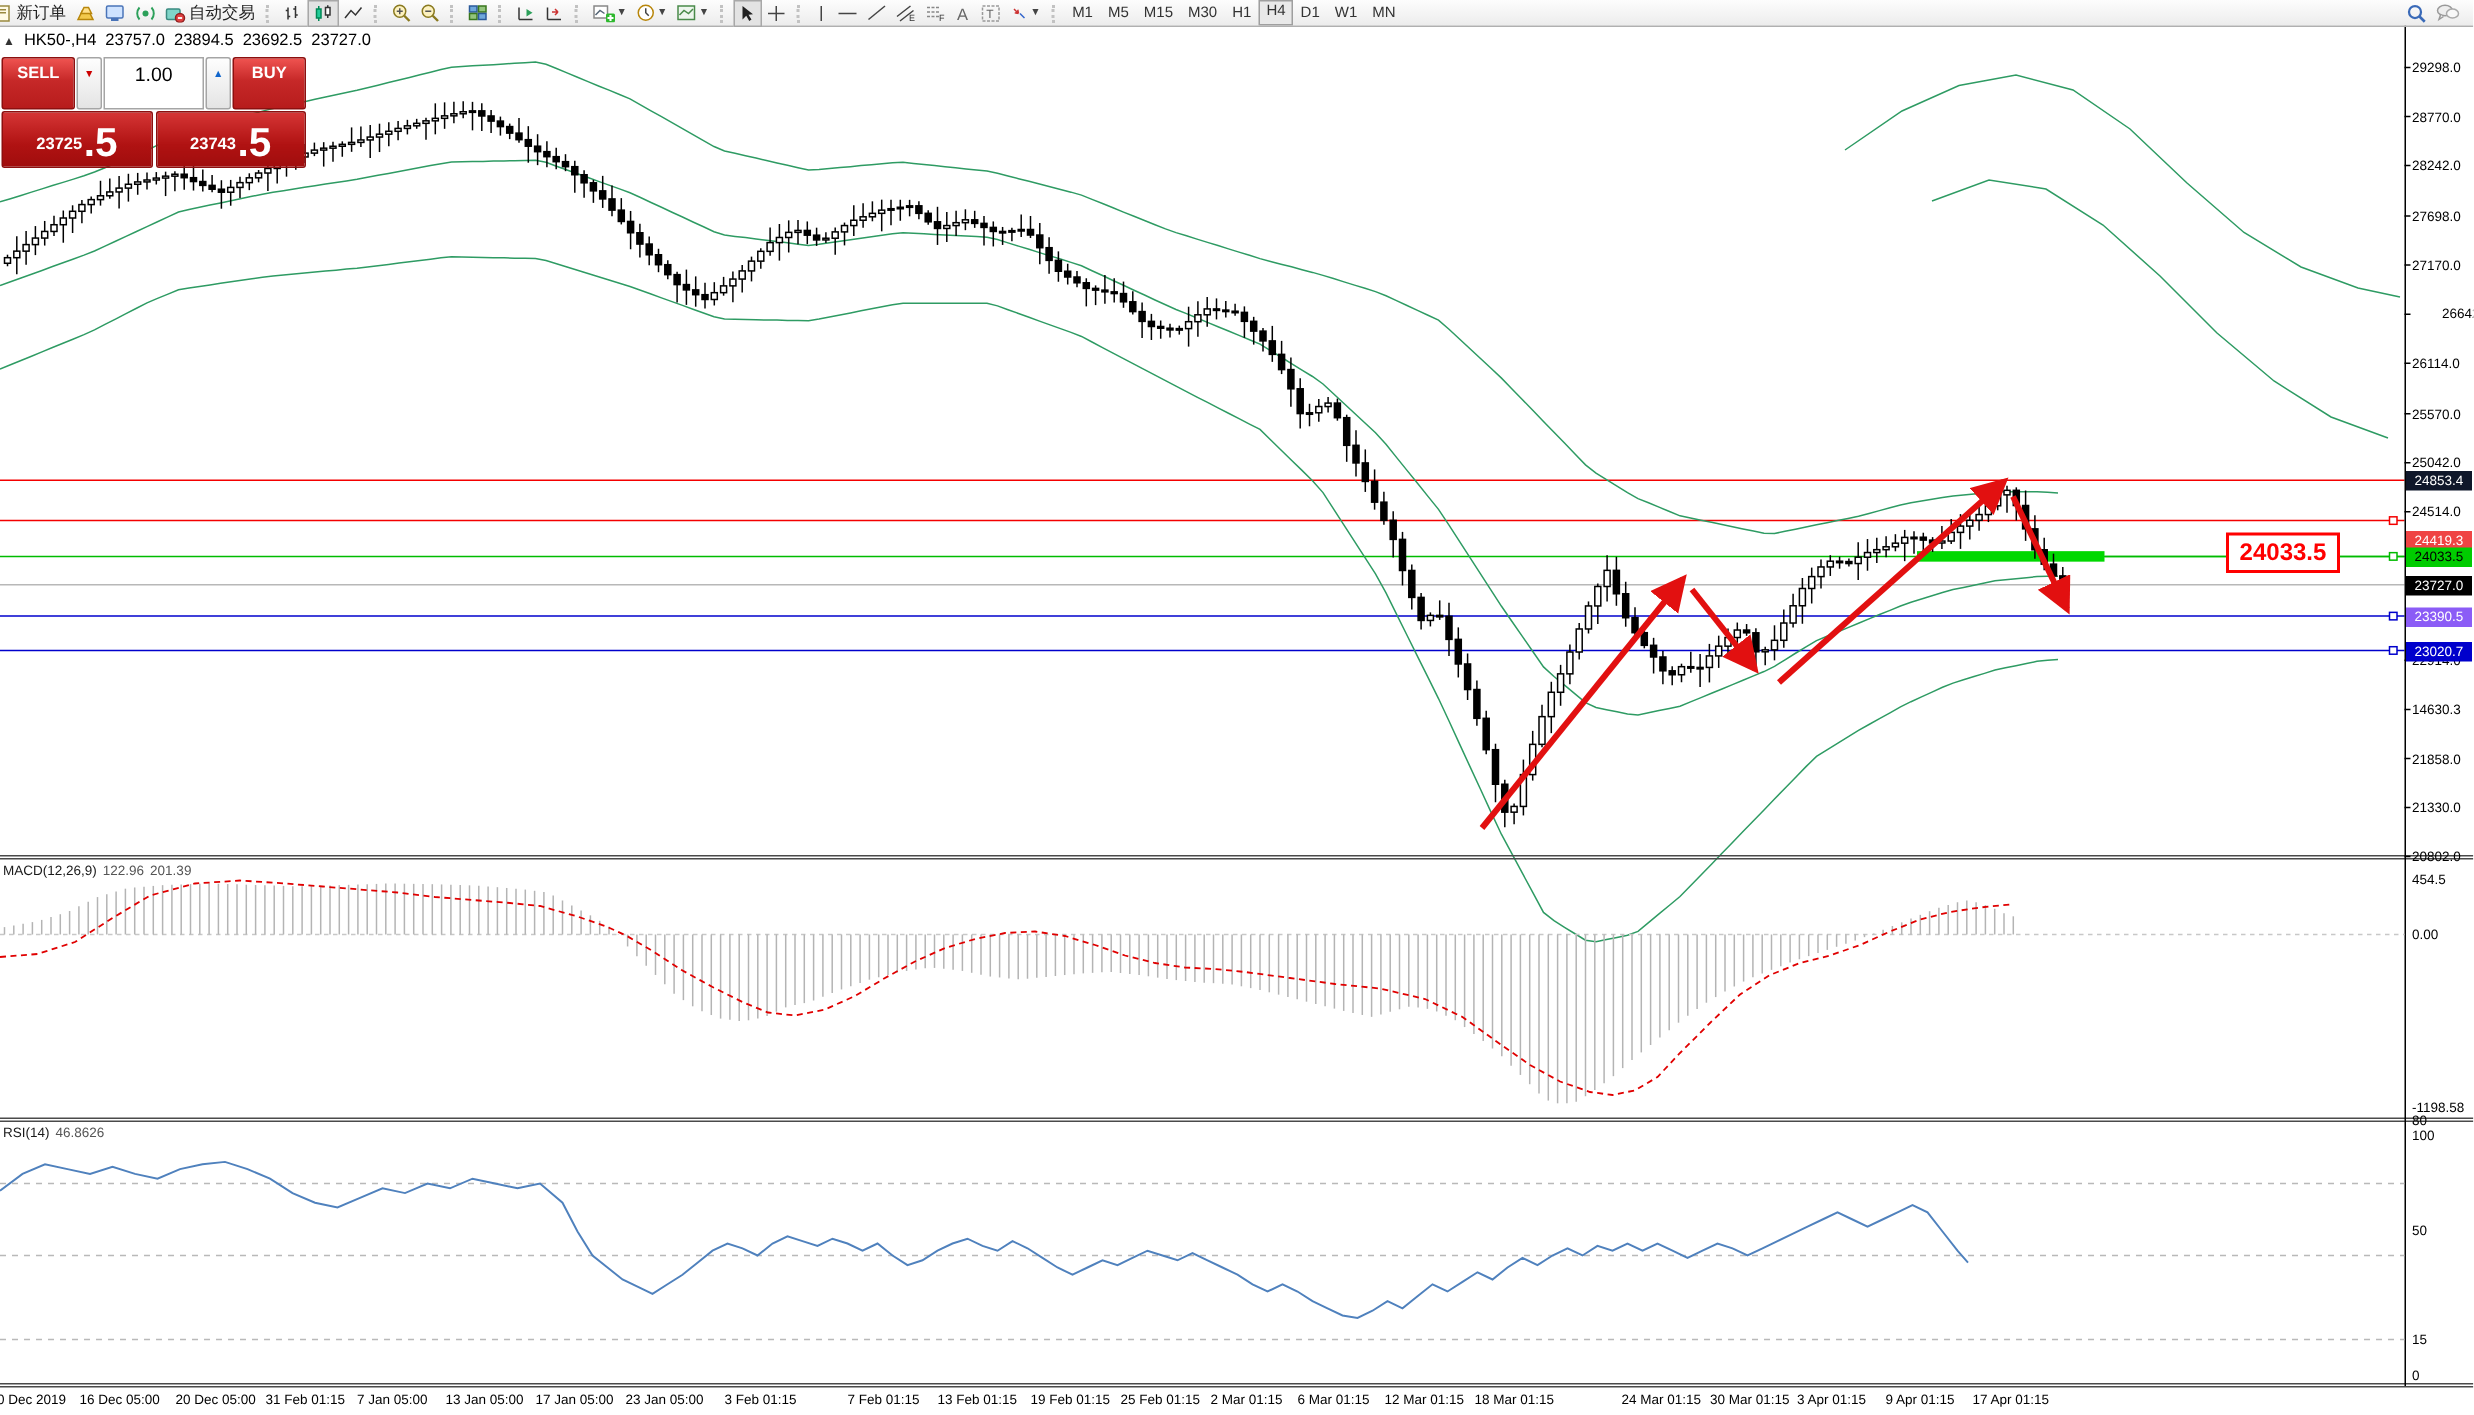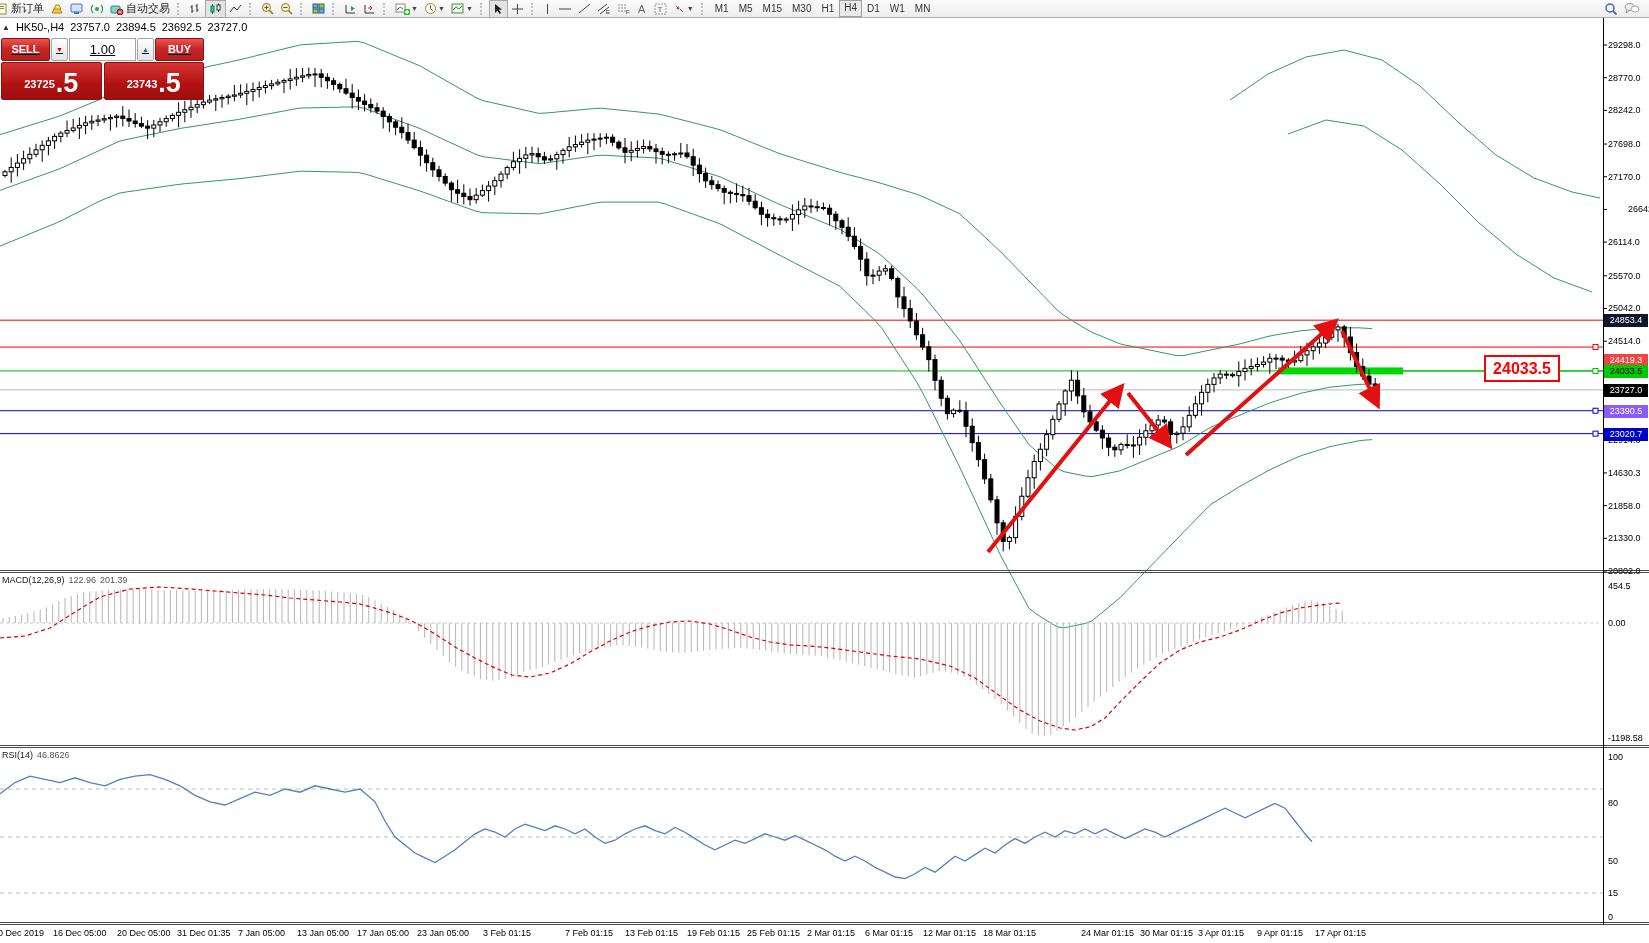--- a/index.html
+++ b/index.html
@@ -16,21 +16,21 @@
   .caret{font-size:7px;color:#444;margin-left:1px;}
   .tf{padding:0 5px;font-size:10px;color:#333;height:15px;line-height:15px;}
   .tf.active{background:#e9e9e9;border:1px solid #9f9f9f;line-height:13px;padding:0 4px;}
   .tb-right{margin-left:auto;display:flex;align-items:center;padding-right:6px;}
   
   .symbolbar{position:absolute;left:2px;top:21px;font-size:11px;color:#000;z-index:30;
              display:flex;gap:6px;align-items:center;white-space:nowrap;}
   .symbolbar .tri{font-size:8px;color:#333;}
   
   .octw{position:absolute;left:1px;top:38px;width:203px;height:62px;z-index:35;font-family:"Liberation Sans",sans-serif;}
-  .octw .row1{display:flex;height:23px;gap:1px;text-decoration:underline;}
+  .octw .row1{display:flex;height:35px;gap:1px;}
   .btn-trade{flex:0 0 47px;border-radius:2px;border:1px solid #8d0f0f;
              background:linear-gradient(#ef5350,#c62828 45%,#b71c1c);color:#fff;
              font-size:11px;font-weight:bold;text-align:center;line-height:21px;}
   .spin{flex:0 0 15px;background:linear-gradient(#fefefe,#e4e4e4);border:1px solid #a5a5a5;
         border-radius:2px;text-align:center;font-size:7px;line-height:21px;color:#c00;}
   .spin.up{color:#16c;}
   .vol{flex:1 1 auto;background:#fff;border:1px solid #a5a5a5;text-align:center;
        font-size:13px;line-height:21px;color:#000;}
   .row2{display:flex;height:38px;gap:2px;margin-top:1px;}
   .pricebox{flex:1 1 50%;background:linear-gradient(#d53535,#b01212 60%,#a00d0d);
@@ -1049,30 +1049,30 @@
       <div class="badge" style="top:314px;background:#0f172a;color:#ffffff;">24853.4</div>
       <div class="badge" style="top:341px;background:#ef4444;color:#ffffff;margin-top:13px;">24419.3</div>
       <div class="badge" style="top:365px;background:#00cc00;color:#000000;">24033.5</div>
       <div class="badge" style="top:384px;background:#000000;color:#ffffff;">23727.0</div>
       <div class="badge" style="top:405px;background:#8b5cf6;color:#ffffff;">23390.5</div>
       <div class="badge" style="top:428px;background:#0000cc;color:#ffffff;">23020.7</div>
       <div class="axis-label" style="top:581px;">454.5</div>
       <div class="axis-label" style="top:618px;">0.00</div>
       <div class="axis-label" style="top:733px;">-1198.58</div>
       <div class="axis-label" style="top:752px;">100</div>
-      <div class="axis-label" style="top:798px;">80</div>
-      <div class="axis-label" style="top:856px;">50</div>
+      <div class="axis-label" style="top:742px;">80</div>
+      <div class="axis-label" style="top:815px;">50</div>
       <div class="axis-label" style="top:888px;">15</div>
       <div class="axis-label" style="top:912px;">0</div>
     </div>
   <div id="time-axis">
       <div class="time-label" style="left:-7px;">10 Dec 2019</div>
       <div class="time-label" style="left:53px;">16 Dec 05:00</div>
       <div class="time-label" style="left:117px;">20 Dec 05:00</div>
-      <div class="time-label" style="left:177px;">31 Dec 01:35</div>
+      <div class="time-label" style="left:177px;">31 Feb 01:15</div>
       <div class="time-label" style="left:238px;">7 Jan 05:00</div>
       <div class="time-label" style="left:297px;">13 Jan 05:00</div>
       <div class="time-label" style="left:357px;">17 Jan 05:00</div>
       <div class="time-label" style="left:417px;">23 Jan 05:00</div>
       <div class="time-label" style="left:483px;">3 Feb 01:15</div>
       <div class="time-label" style="left:565px;">7 Feb 01:15</div>
       <div class="time-label" style="left:625px;">13 Feb 01:15</div>
       <div class="time-label" style="left:687px;">19 Feb 01:15</div>
       <div class="time-label" style="left:747px;">25 Feb 01:15</div>
       <div class="time-label" style="left:807px;">2 Mar 01:15</div>

